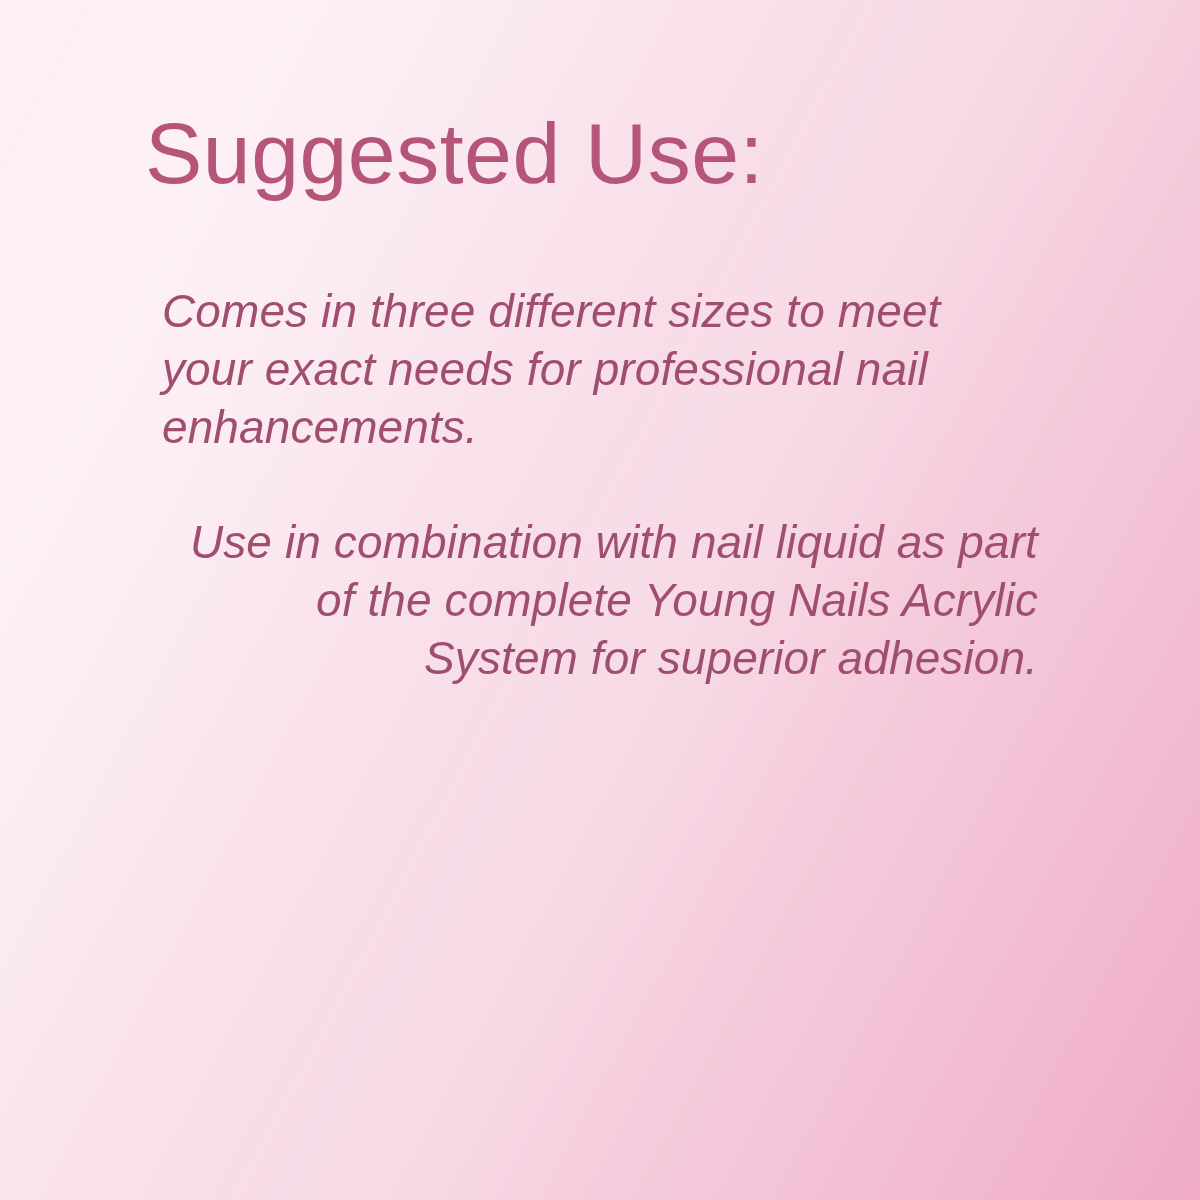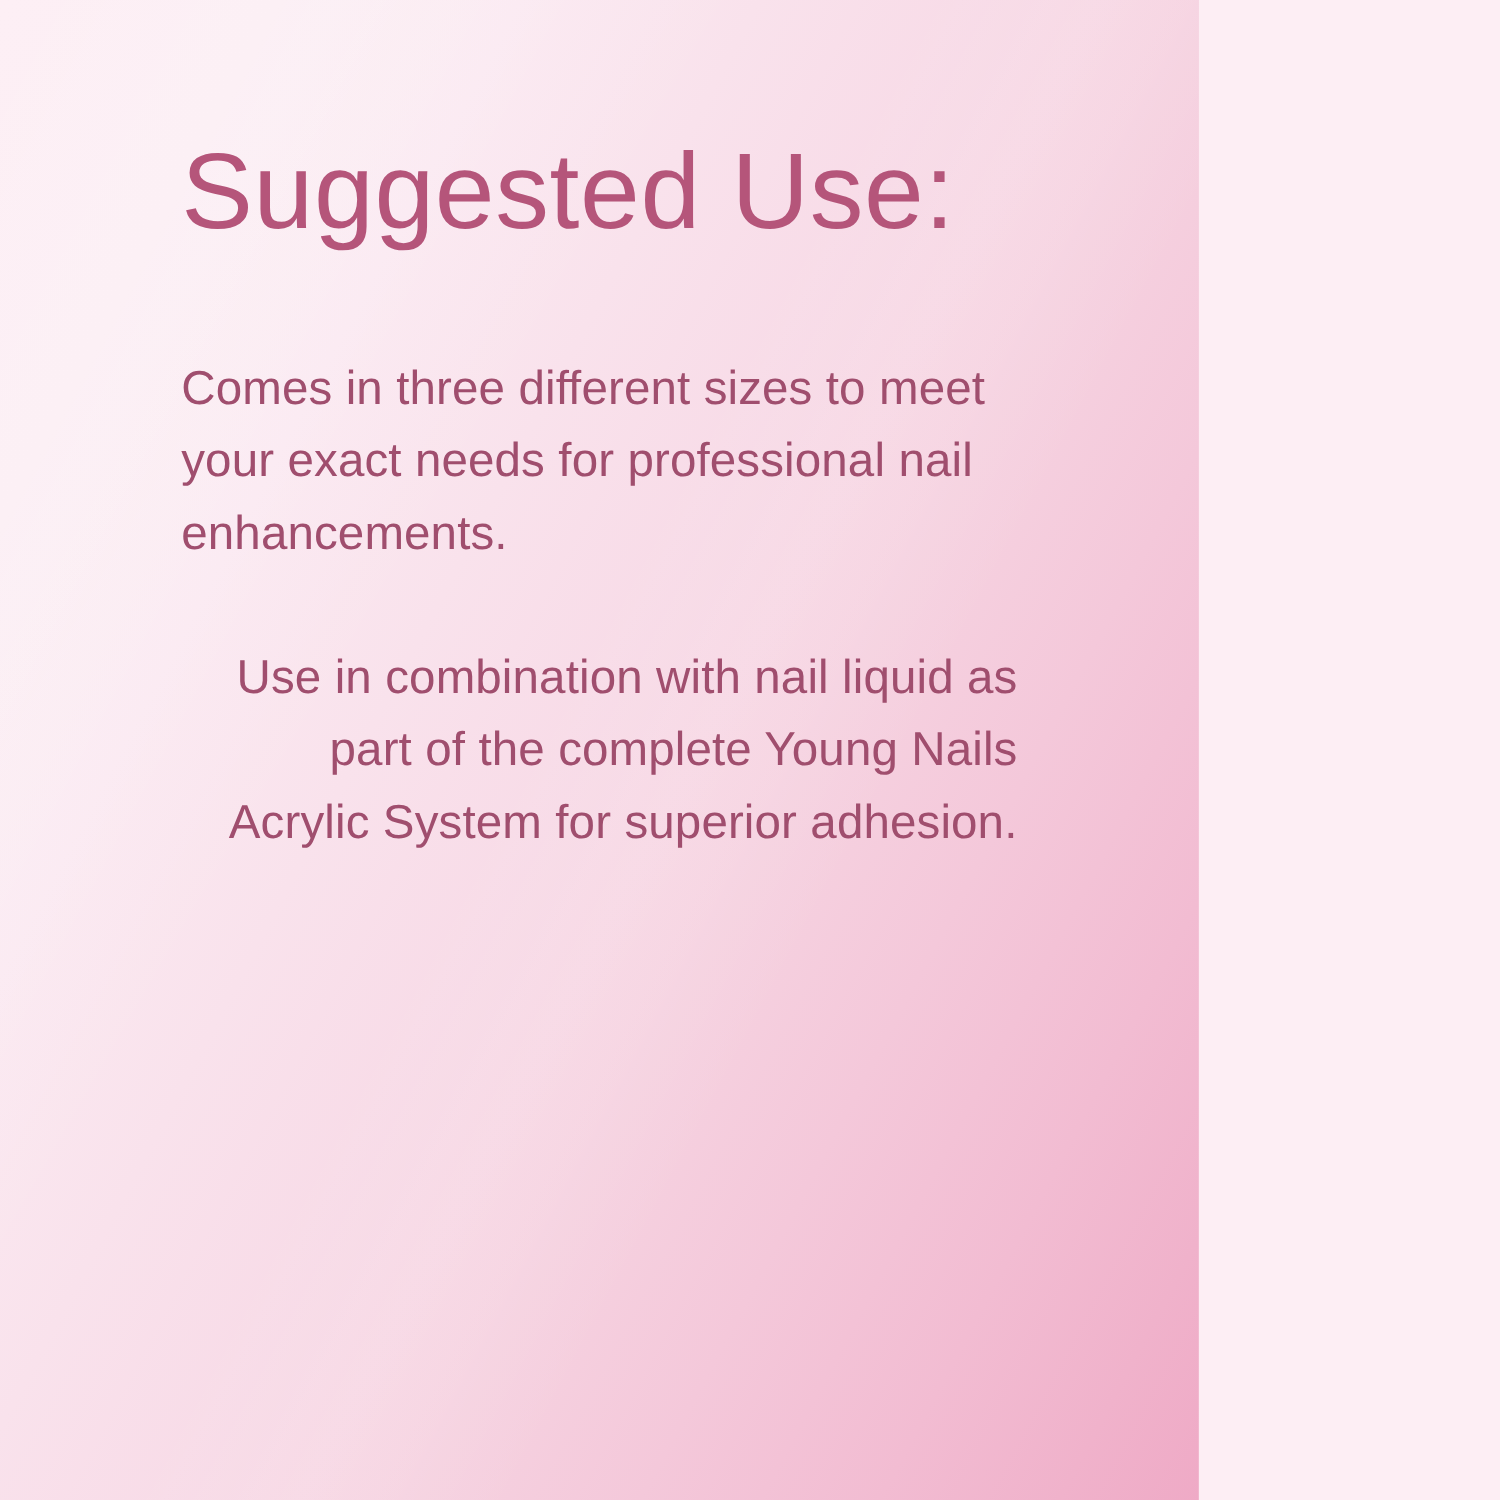--- a/index.html
+++ b/index.html
@@ -10,21 +10,21 @@
   body {
     width: 1200px;
     height: 1200px;
     overflow: hidden;
     font-family: "Liberation Sans", sans-serif;
     background: #fdeef4;
   }
 
   #poster {
     position: relative;
-    width: 959px;
+    width: 1200px;
     height: 1200px;
     box-sizing: border-box;
     overflow: hidden;
     
     background-color: #f6d7e3;
     background-image:
       linear-gradient(118deg,
         #fdeff5 0%,
         #fceef4 14%,
         #fbe9f1 26%,
@@ -83,28 +83,29 @@
     line-height: 1.05;
     color: #b5557a;
     white-space: nowrap;
   }
 
   .body-block {
     margin-top: 84px;
   }
 
   .paragraph {
-    margin: 0;
+    margin: 17px;
     font-family: "Liberation Sans", sans-serif;
-    font-size: 38px;
+    font-size: 46px;
     font-weight: 300;
     line-height: 58px;
     letter-spacing: 0.1px;
     color: #a04e6e;
     max-width: 880px;
+    font-style: italic;
   }
 
   .paragraph + .paragraph {
     margin-top: 57px;
     text-align: right;
   }
 </style>
 </head>
 <body>
 

